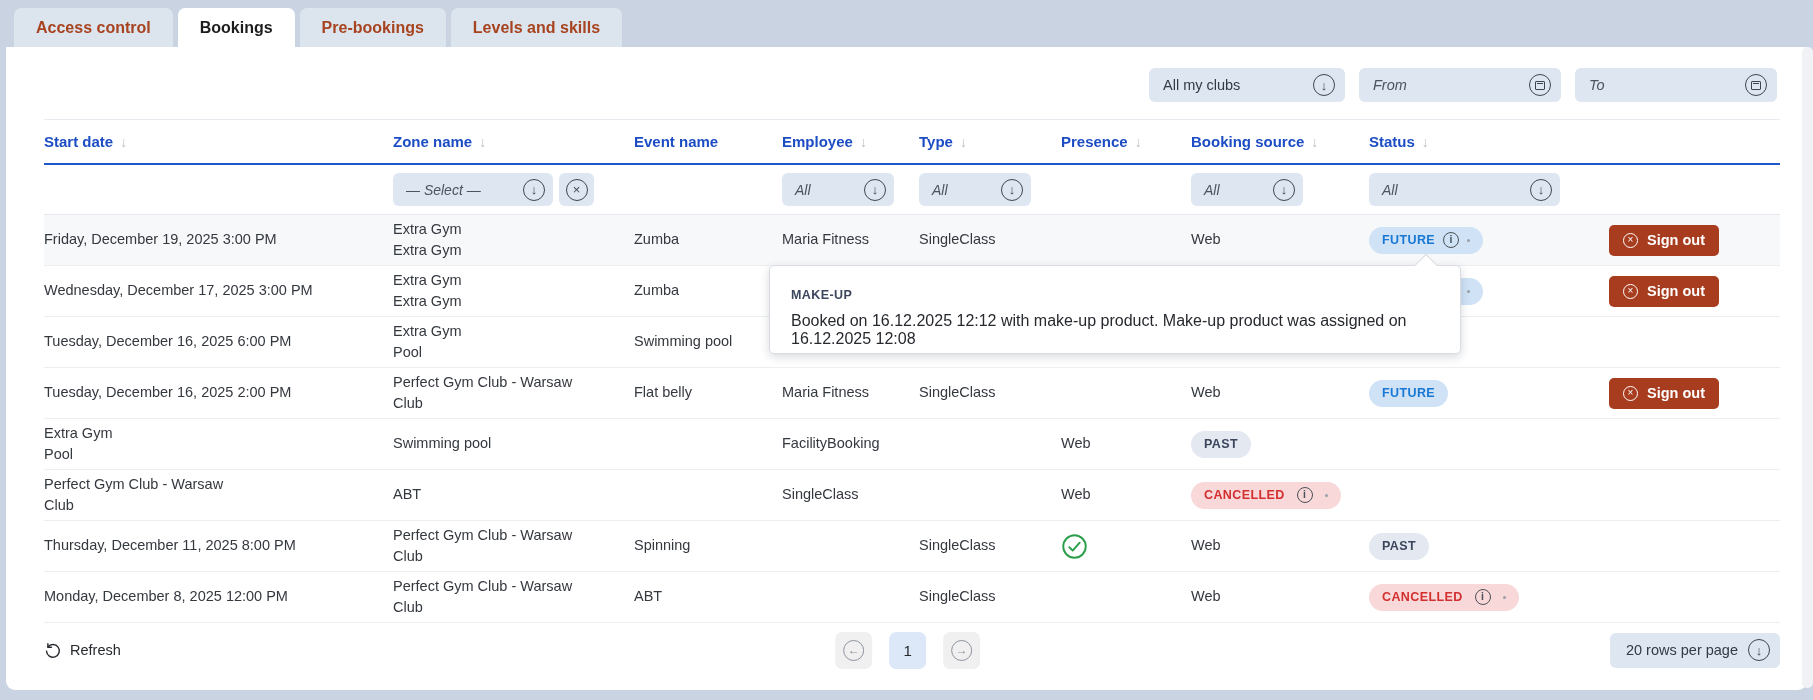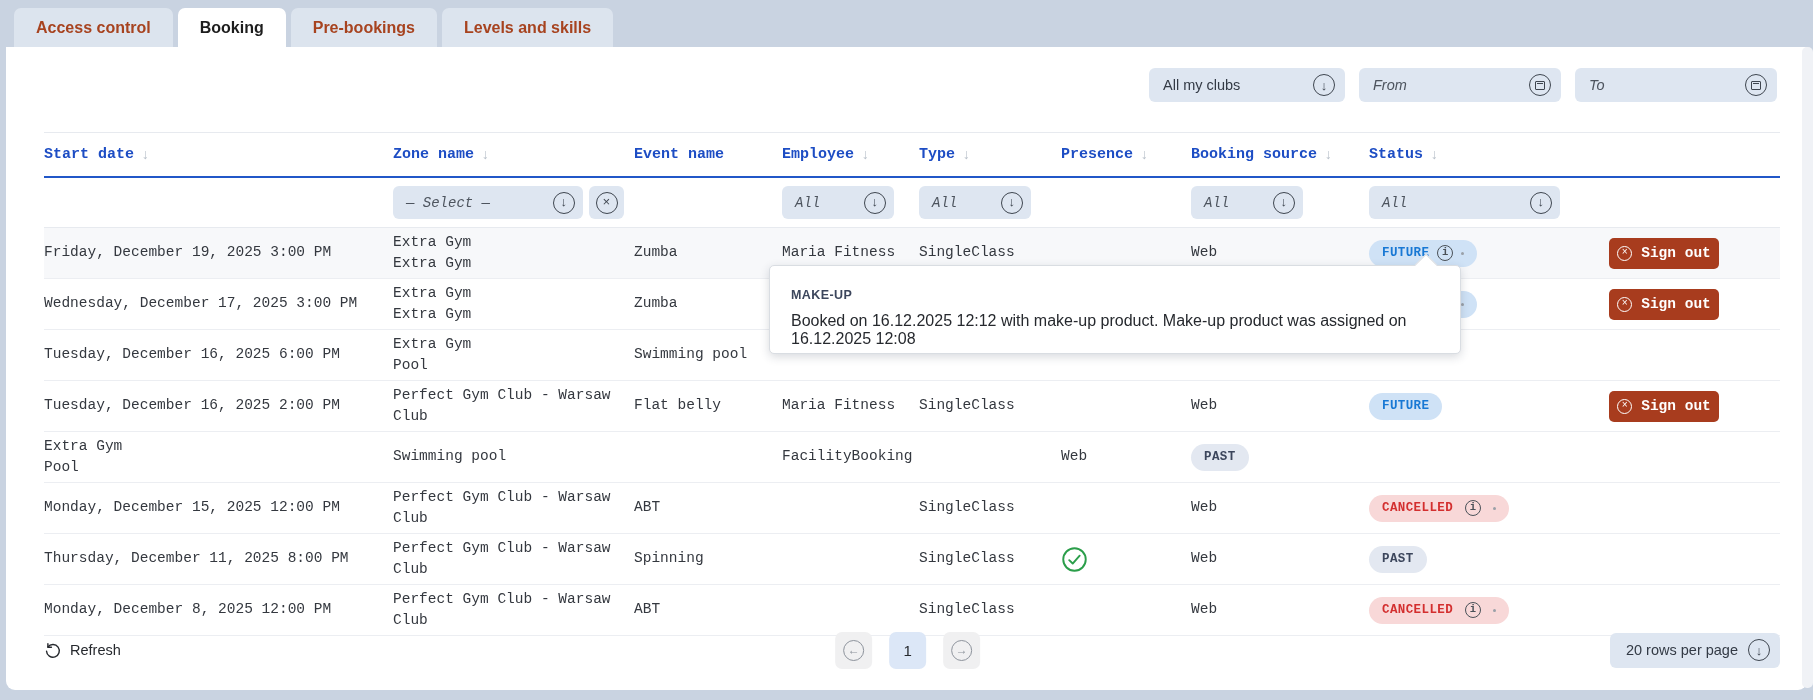--- a/index.html
+++ b/index.html
@@ -20,29 +20,29 @@
   .pill { height:34px; background:#dee6f1; border-radius:6px; display:flex; align-items:center; justify-content:space-between; padding:0 10px 0 14px; font-size:14.5px; color:#333a45; cursor:pointer;gap:36px; }
   .pill.w-clubs { width:196px; }
   .pill.w-date { width:202px; }
   .pill .ph { font-style:italic; color:#4d545e; }
 
   .circle-icon { width:22px; height:22px; min-width:22px; border:1.6px solid #3f4650; border-radius:50%; display:inline-flex; align-items:center; justify-content:center; font-size:13px; color:#3f4650; line-height:1; }
   .cal-box { width:10px; height:9px; border:1.4px solid #3f4650; border-radius:1px; position:relative; }
   .cal-box:before { content:""; position:absolute; left:1px; right:1px; top:1.5px; border-top:1.3px solid #3f4650; }
 
   
-  .table { position:absolute; left:38px; right:27px; top:85px;font-family:Liberation Mono, monospace; }
+  .table { position:absolute; left:38px; right:27px; top:72px; }
   .tgrid { display:grid; grid-template-columns:349px 241px 148px 137px 142px 130px 178px 191px 1fr; align-items:center; }
   .thead { height:46px; border-top:1px solid #e7eaef; border-bottom:2px solid #2157c8; }
   .th { font-size:15px; font-weight:bold; color:#1d4dc4; display:flex; align-items:center; gap:7px; cursor:pointer; }
   .sort { color:#b9c0ca; font-size:14px; font-weight:normal; }
   .filterrow { height:50px; border-bottom:1px solid #e7eaef; }
   .fcell { display:flex; align-items:center; gap:6px; }
   .fsel { height:33px; background:#dee6f1; border-radius:6px; display:flex; align-items:center; justify-content:space-between; padding:0 8px 0 13px; font-size:14px; font-style:italic; color:#4d545e; cursor:pointer; }
-  .fsel.zone { width:190px; }
+  .fsel.zone { width:160px; }
   .fsel.small { width:112px; }
   .fsel.status { width:198px; }
   .fclear { width:35px; height:33px; background:#dee6f1; border-radius:6px; display:flex; align-items:center; justify-content:center; cursor:pointer; }
 
   .trow { min-height:51px; border-bottom:1px solid #eceef2; font-size:14.5px; color:#34383f; }
   .trow.first { background:#f7f8fa; }
   .cell { padding-right:12px; line-height:1.45; }
 
   
   .badge { display:inline-flex; align-items:center; gap:8px; height:27px; padding:0 13px; border-radius:14px; font-size:12.5px; font-weight:bold; letter-spacing:.4px; }
@@ -81,21 +81,21 @@
 </head>
 <body>
 
 <div class="page">
 
   <div class="tabbar">
     <div class="tab">
         <span>Access control</span>
       </div>
     <div class="tab active">
-        <span>Booking</span>
+        <span>Bookings</span>
       </div>
     <div class="tab">
         <span>Pre-bookings</span>
       </div>
     <div class="tab">
         <span>Levels and skills</span>
       </div>
   </div>
 
   <div class="card">
@@ -299,21 +299,20 @@
         <div class="cell">Web</div>
         <div class="cell">
           <span class="badge badge--past">
               <span>PAST</span>
             </span>
         </div>
         <div class="cell action-cell"></div>
       </div>
 
       <div class="tgrid trow">
-        <div class="cell">Monday, December 15, 2025 12:00 PM</div>
         <div class="cell">
             <div>Perfect Gym Club - Warsaw</div>
             <div>Club</div>
           </div>
         <div class="cell">ABT</div>
         <div class="cell"></div>
         <div class="cell">SingleClass</div>
         <div class="cell"></div>
         <div class="cell">Web</div>
         <div class="cell">

